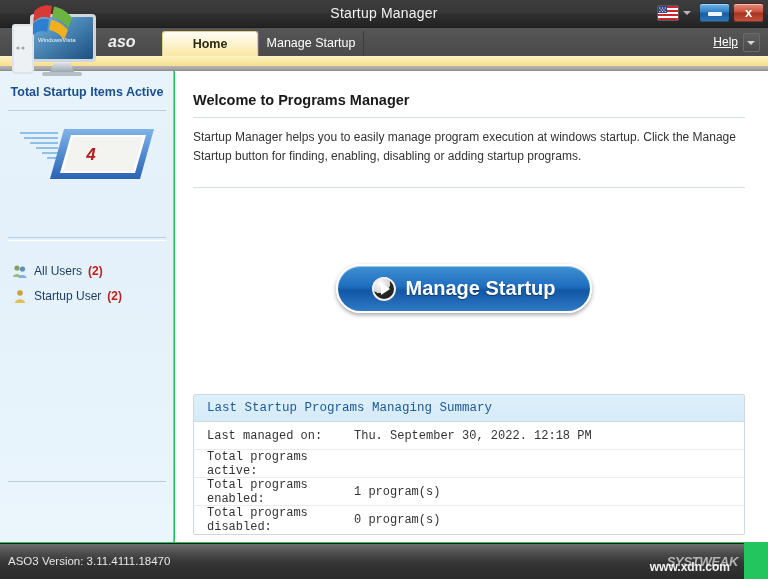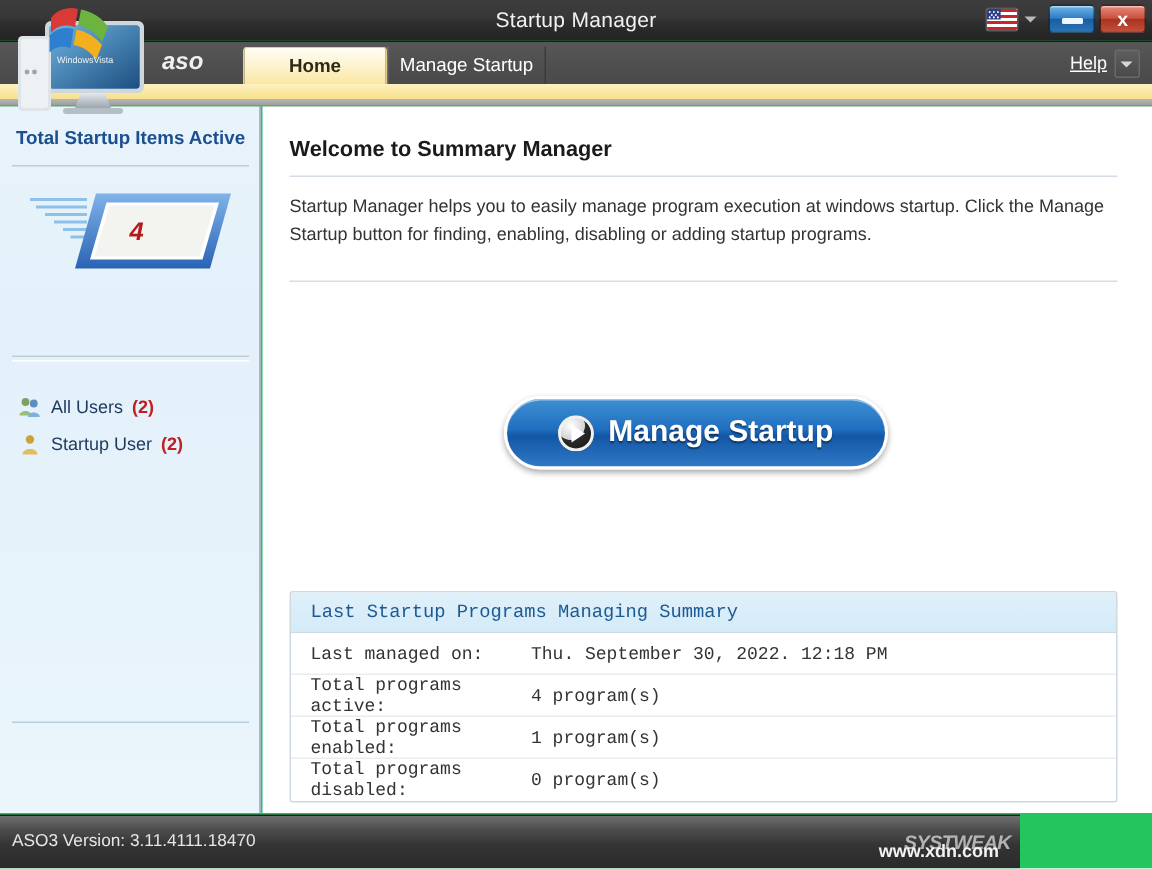--- a/index.html
+++ b/index.html
@@ -408,21 +408,21 @@
     box-sizing: border-box;
   }
   .summary-row:last-child { border-bottom: none; }
   .summary-label { width: 160px; padding-left: 13px; box-sizing: border-box; }
   .summary-value { flex: 1; }
 
   
   .statusbar {
     position: absolute;
     left: 0; top: 543px;
-    width: 680px;
+    width: 744px;
     height: 36px;
     background: linear-gradient(to bottom, #6e6e6e 0%, #4d4d4d 26%, #343434 55%, #2a2a2a 100%);
     border-top: 1px solid #1c1c1c;
     box-sizing: border-box;
     text-align: center;
   }
   .status-text {
     position: absolute;
     left: 8px; top: 11px;
     color: #e6e6e6;
@@ -590,40 +590,39 @@
     <div class="sb-divider" id="sb-div-4"></div>
 
     <div class="reg-row">
       <span class="check-icon"></span>
       <span>Registered Version</span>
     </div>
 
   </div>
 
   <div class="main">
-    <div class="welcome-title">Welcome to Summary Manager</div>
+    <div class="welcome-title">Welcome to Programs Manager</div>
     <div class="rule" id="rule-1"></div>
     <div class="welcome-body">Startup Manager helps you to easily manage program execution at windows startup. Click the Manage Startup button for finding, enabling, disabling or adding startup programs.</div>
     <div class="rule" id="rule-2"></div>
 
     <div class="manage-btn">
       <span class="play-icon"></span>
       <span class="manage-btn-label">Manage Startup</span>
     </div>
 
     <div class="summary">
       <div class="summary-head">Last Startup Programs Managing Summary</div>
 
       <div class="summary-row">
         <span class="summary-label">Last managed on:</span>
         <span class="summary-value">Thu. September 30, 2022. 12:18 PM</span>
       </div>
       <div class="summary-row">
         <span class="summary-label">Total programs active:</span>
-        <span class="summary-value">4 program(s)</span>
       </div>
       <div class="summary-row">
         <span class="summary-label">Total programs enabled:</span>
         <span class="summary-value">1 program(s)</span>
       </div>
       <div class="summary-row">
         <span class="summary-label">Total programs disabled:</span>
         <span class="summary-value">0 program(s)</span>
       </div>
     </div>

